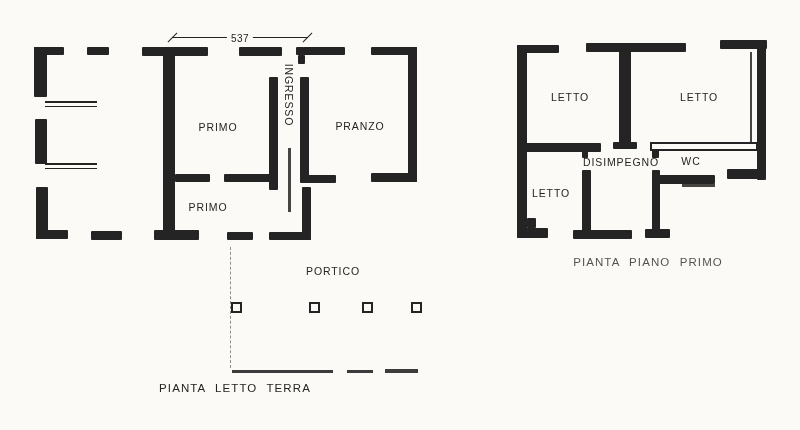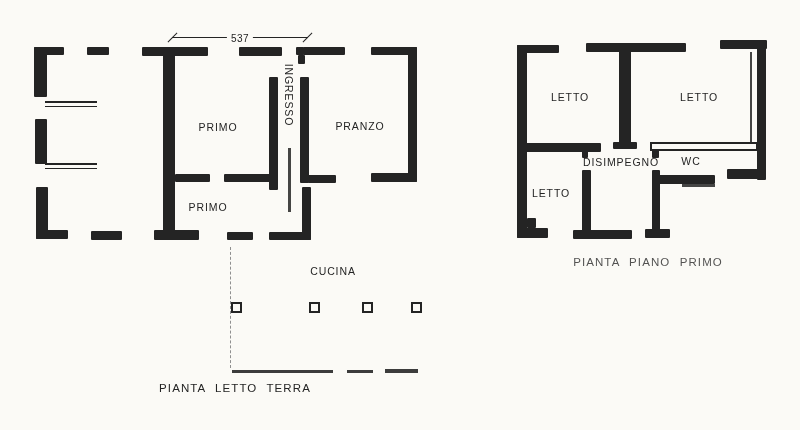--- a/index.html
+++ b/index.html
@@ -82,21 +82,21 @@
     <div class="sq" style="left:362px;top:302px;"></div>
     <div class="sq" style="left:411px;top:302px;"></div>
     <div class="base" style="left:232px;top:370px;width:101px;height:3px;"></div>
     <div class="base" style="left:347px;top:370px;width:26px;height:3px;"></div>
     <div class="base" style="left:385px;top:369px;width:33px;height:4px;"></div>
 
     <div class="lbl" style="left:218px;top:127px;">PRIMO</div>
     <div class="lbl vert" style="left:289px;top:95px;">INGRESSO</div>
     <div class="lbl" style="left:360px;top:126px;">PRANZO</div>
     <div class="lbl" style="left:208px;top:207px;">PRIMO</div>
-    <div class="lbl" style="left:333px;top:271px;">CUCINA</div>
+    <div class="lbl" style="left:333px;top:271px;">PORTICO</div>
     <div class="lbl cap" style="left:235px;top:388px;">PIANTA LETTO TERRA</div>
   </div>
 
   <div>
 
     <div class="w" style="left:517px;top:45px;width:10px;height:193px;"></div>
     <div class="w" style="left:517px;top:45px;width:42px;height:8px;"></div>
     <div class="w" style="left:586px;top:43px;width:100px;height:9px;"></div>
     <div class="w" style="left:720px;top:40px;width:47px;height:9px;"></div>
     <div class="w" style="left:757px;top:40px;width:9px;height:140px;"></div>

